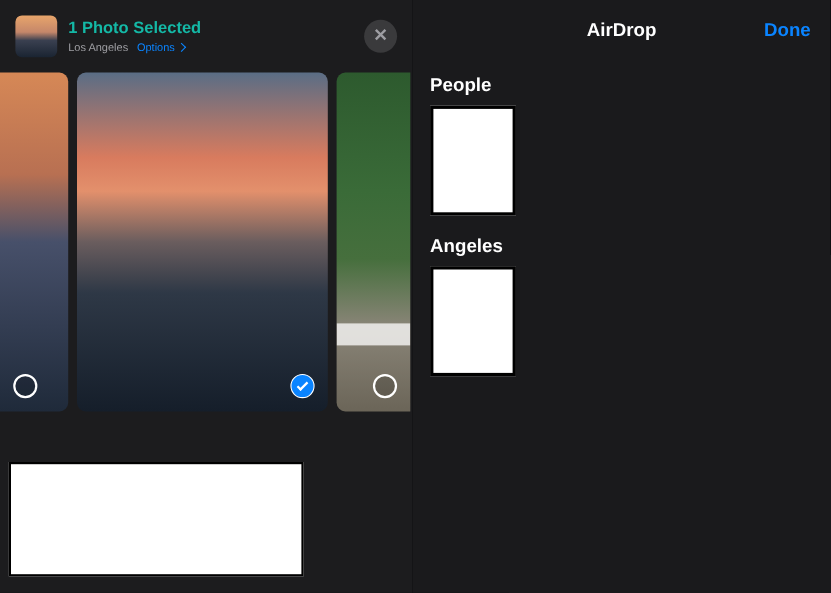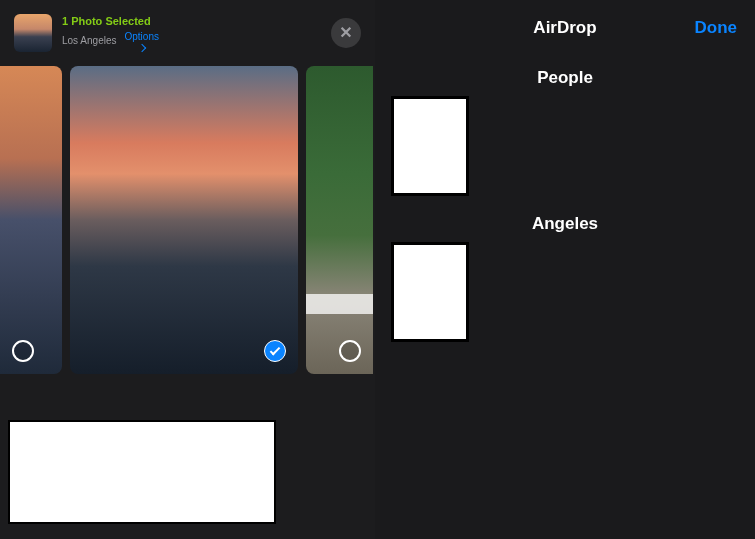--- a/index.html
+++ b/index.html
@@ -37,42 +37,41 @@
       width: 38px;
       height: 38px;
       border-radius: 6px;
       background: linear-gradient(to bottom, #e8a56b 0%, #c5876a 40%, #3a4050 60%, #1a2432 100%);
       margin-right: 10px;
     }
     .share-info {
       flex: 1;
     }
     .share-title {
-      color: #84cc16;
-      font-size: 11px;
+      color: #14b8a6;
+      font-size: 15px;
       font-weight: 600;
       line-height: 1.2;
     }
     .share-sub {
       display: flex;
       align-items: center;
       gap: 8px;
       font-size: 10px;
       line-height: 1.3;
       margin-top: 2px;
     }
     .share-loc {
       color: #9e9ea3;
     }
     .share-options {
       color: #0a84ff;
       display: inline-flex;
       align-items: center;
       gap: 2px;
-      flex-direction: column;
     }
     .chevron {
       display: inline-block;
       width: 6px;
       height: 6px;
       border-right: 1.5px solid #0a84ff;
       border-top: 1.5px solid #0a84ff;
       transform: rotate(45deg);
       margin-left: 1px;
     }
@@ -182,21 +181,20 @@
       position: absolute;
       right: 18px;
       top: 0;
       color: #0a84ff;
       font-size: 17px;
       font-weight: 600;
       cursor: pointer;
     }
     .section {
       padding: 12px 16px 6px 16px;
-      text-align: center;
     }
     .section-label {
       color: #fff;
       font-size: 17px;
       font-weight: 600;
       margin-bottom: 8px;
     }
     .card {
       background: #fff;
       border: 3px solid #000;

